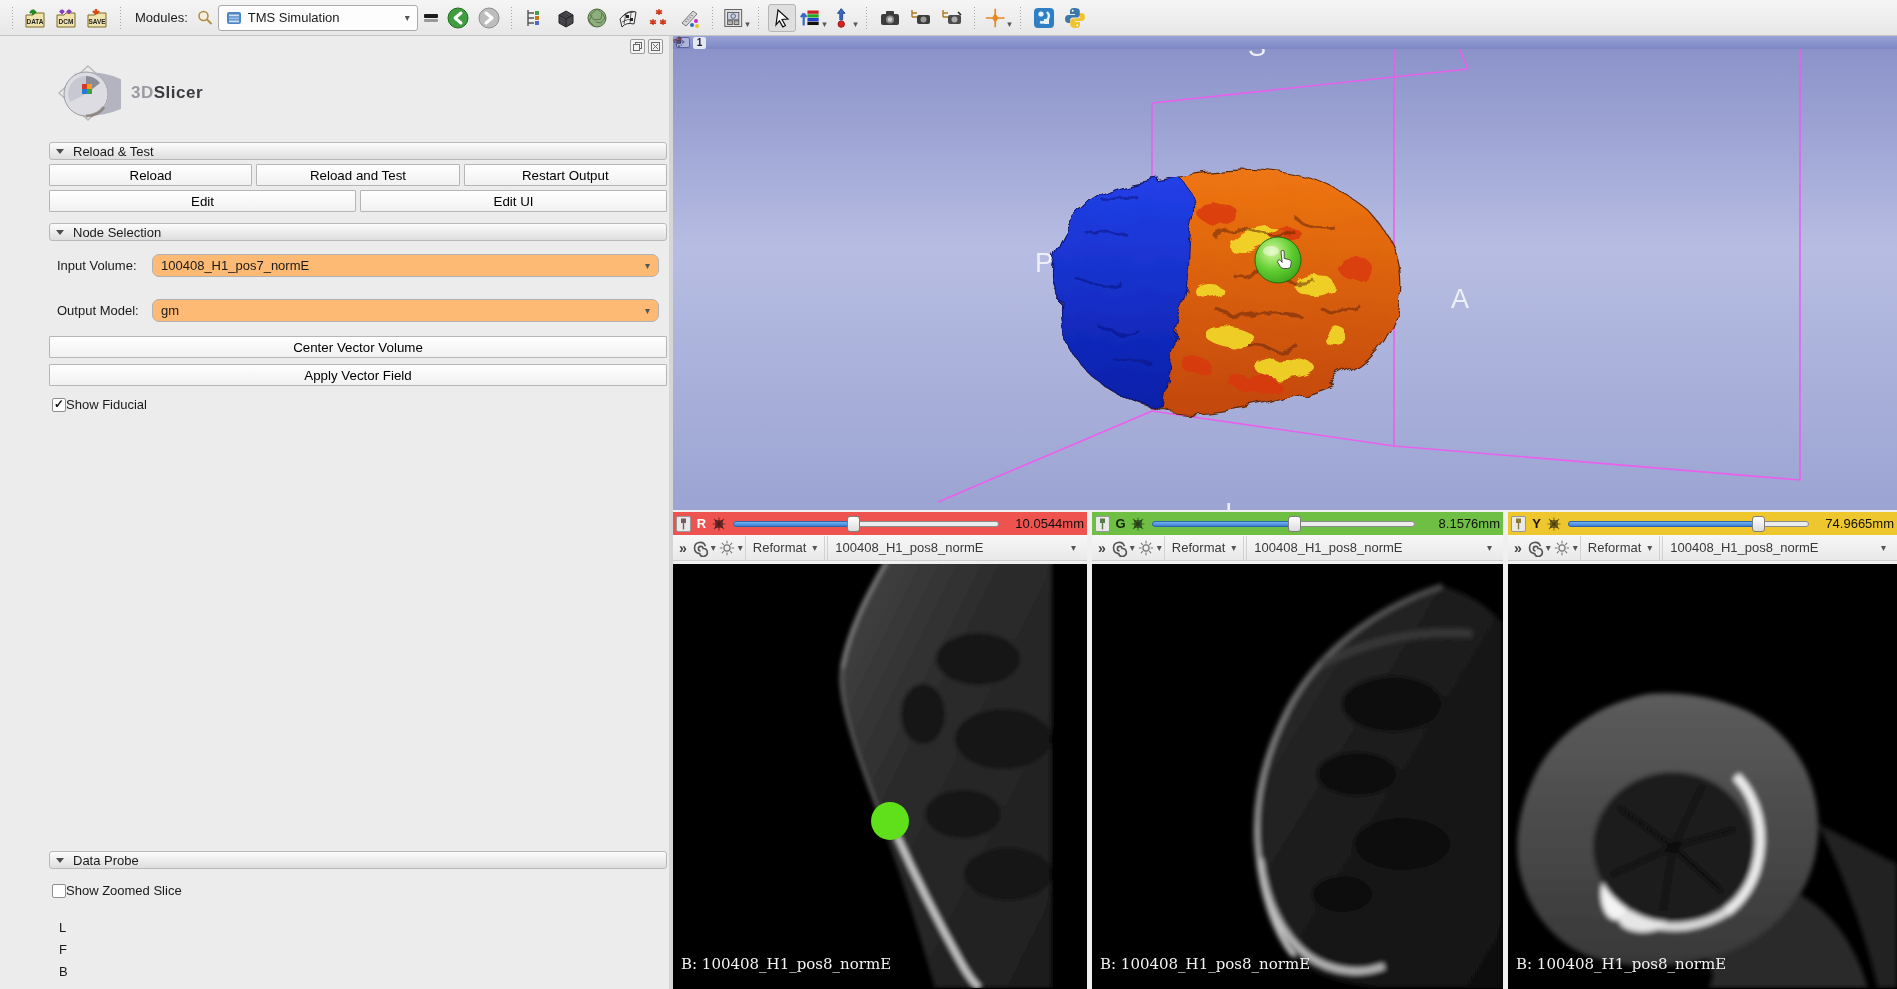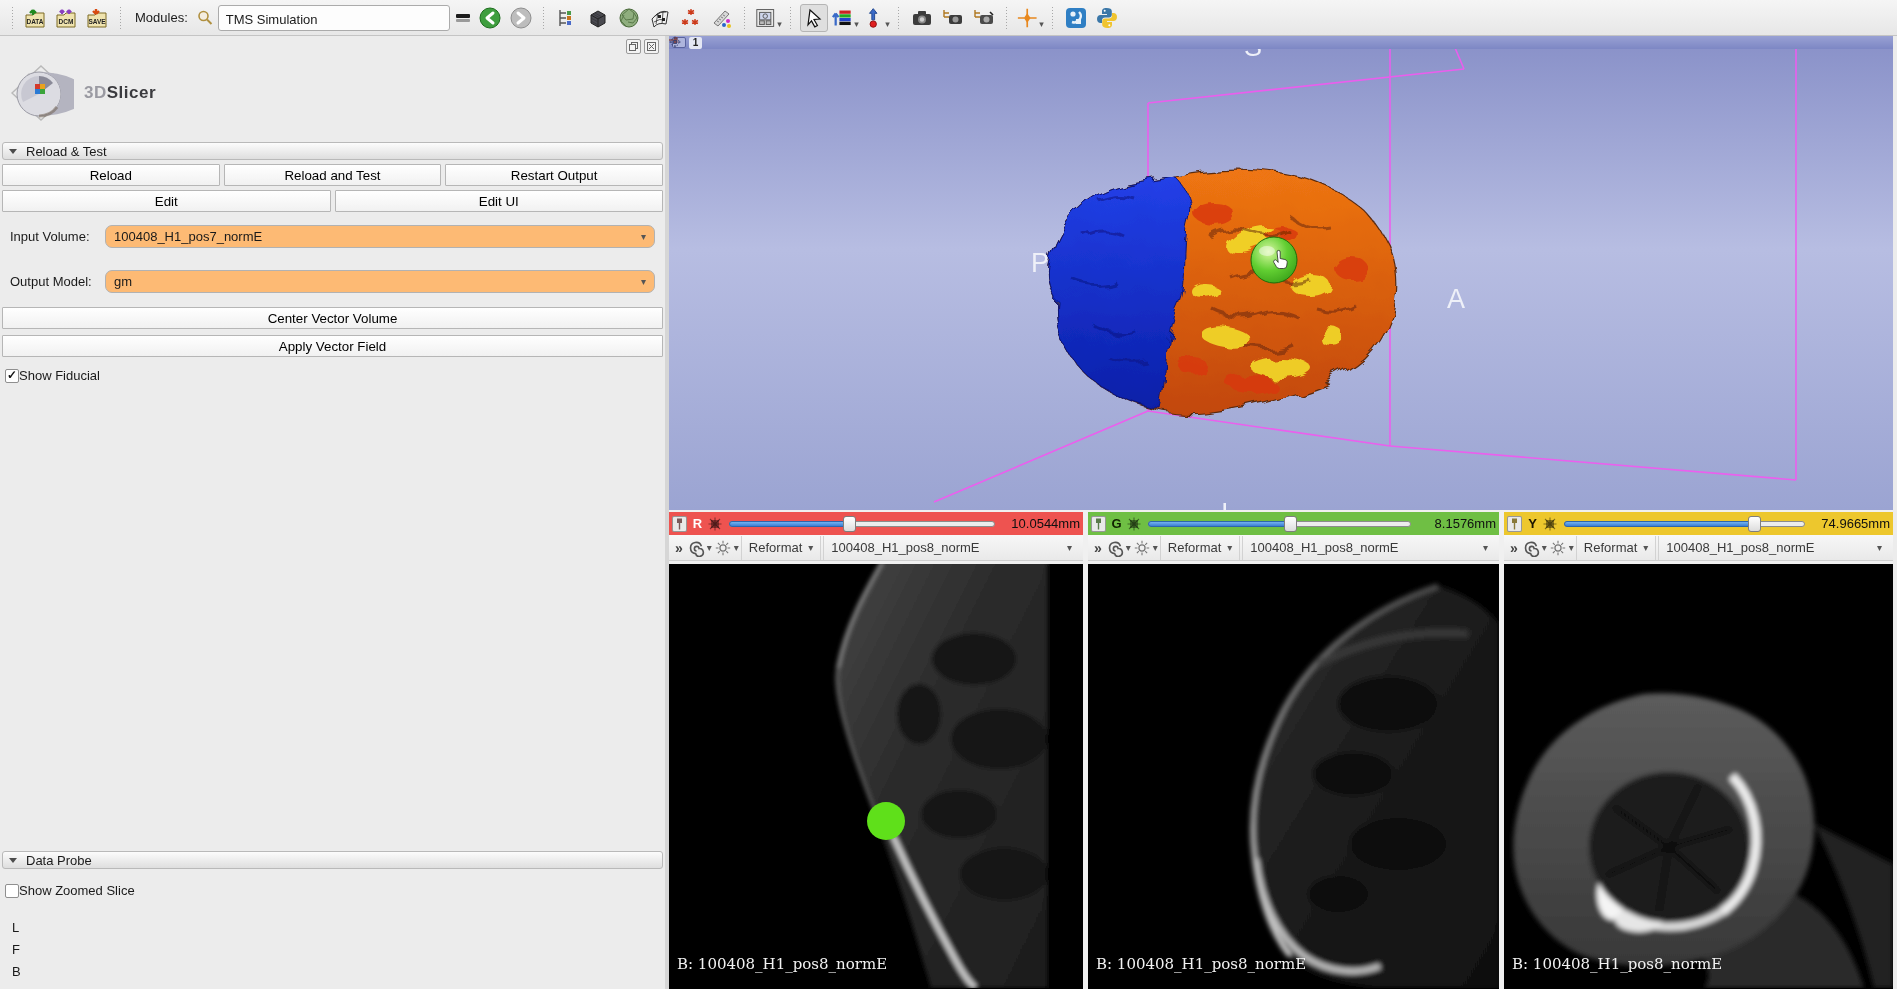--- a/index.html
+++ b/index.html
@@ -9,31 +9,31 @@
   
   .toolbar { height:36px; display:flex; align-items:center; gap:3px; padding:0 6px;
              background:linear-gradient(#f5f5f5,#e7e7e7); border-bottom:1px solid #c4c4c4; }
   .tb-btn { width:28px; height:28px; display:flex; align-items:center; justify-content:center; border-radius:3px; }
   .tb-btn.small { width:20px; }
   .tb-btn.selected { background:#dfdfdf; border:1px solid #b5b5b5; }
   .grip { width:4px; height:22px; margin:0 4px;
           background:repeating-linear-gradient(to bottom,#a8a8a8 0 1px,transparent 1px 3px);
           background-size:1px 100%; background-position:center; background-repeat:no-repeat; }
   .modules-label { margin:0 4px 0 6px; }
-  .modules-combo { width:232px; height:26px; background:#fdfdfd; border:1px solid #ababab; border-radius:3px;
-                   display:flex; align-items:flex-start; gap:6px; padding:0 7px;flex-direction:column; }
+  .modules-combo { width:200px; height:26px; background:#fdfdfd; border:1px solid #ababab; border-radius:3px;
+                   display:flex; align-items:center; gap:6px; padding:0 7px; }
   .combo-arrow { margin-left:auto; color:#555; font-size:10px; }
   .dd-arrow { color:#555; font-size:9px; margin-left:1px; align-self:flex-end; padding-bottom:3px;}
 
   
   .content { display:flex; height:953px; }
 
   
   .module-panel { width:669px; background:#ececec; border-right:4px solid #d6d6d6;
-                  display:flex; flex-direction:column; position:relative; }
+                  display:flex; flex-direction:column; position:relative;margin-left:47px; }
   .dock-buttons { position:absolute; top:3px; right:6px; display:flex; gap:3px; }
   .dock-btn { width:15px; height:15px; border:1px solid #9a9a9a; border-radius:2px; background:#f3f3f3;
               display:flex; align-items:center; justify-content:center; color:#666; font-size:10px; }
   .logo-row { display:flex; align-items:center; gap:10px; padding:26px 0 16px 8px; }
   .logo-text { font-size:17px; letter-spacing:.5px; }
   .logo-3d { color:#9a9aa2; font-weight:bold; }
   .logo-slicer { color:#3b3b3f; font-weight:bold; }
 
   .section-header { height:18px; margin:2px 2px; padding-left:6px; display:flex; align-items:center; gap:9px;
                     background:linear-gradient(#fcfcfc,#dedede); border:1px solid #b9b9b9; border-radius:3px; }
@@ -347,20 +347,24 @@
     <div class="btn-row cols-3">
       <button class="btn">Reload</button>
       <button class="btn">Reload and Test</button>
       <button class="btn">Restart Output</button>
     </div>
     <div class="btn-row cols-2">
       <button class="btn">Edit</button>
       <button class="btn">Edit UI</button>
     </div>
 
+    <div class="section-header" style="margin-top:9px">
+      <span class="tri"></span>
+      <span>Node Selection</span>
+    </div>
     <div class="form-row">
       <span class="form-label">Input Volume:</span>
       <div class="combo">
         <span>100408_H1_pos7_normE</span>
         <span class="combo-arrow">▾</span>
       </div>
     </div>
     <div class="form-row">
       <span class="form-label">Output Model:</span>
       <div class="combo">

